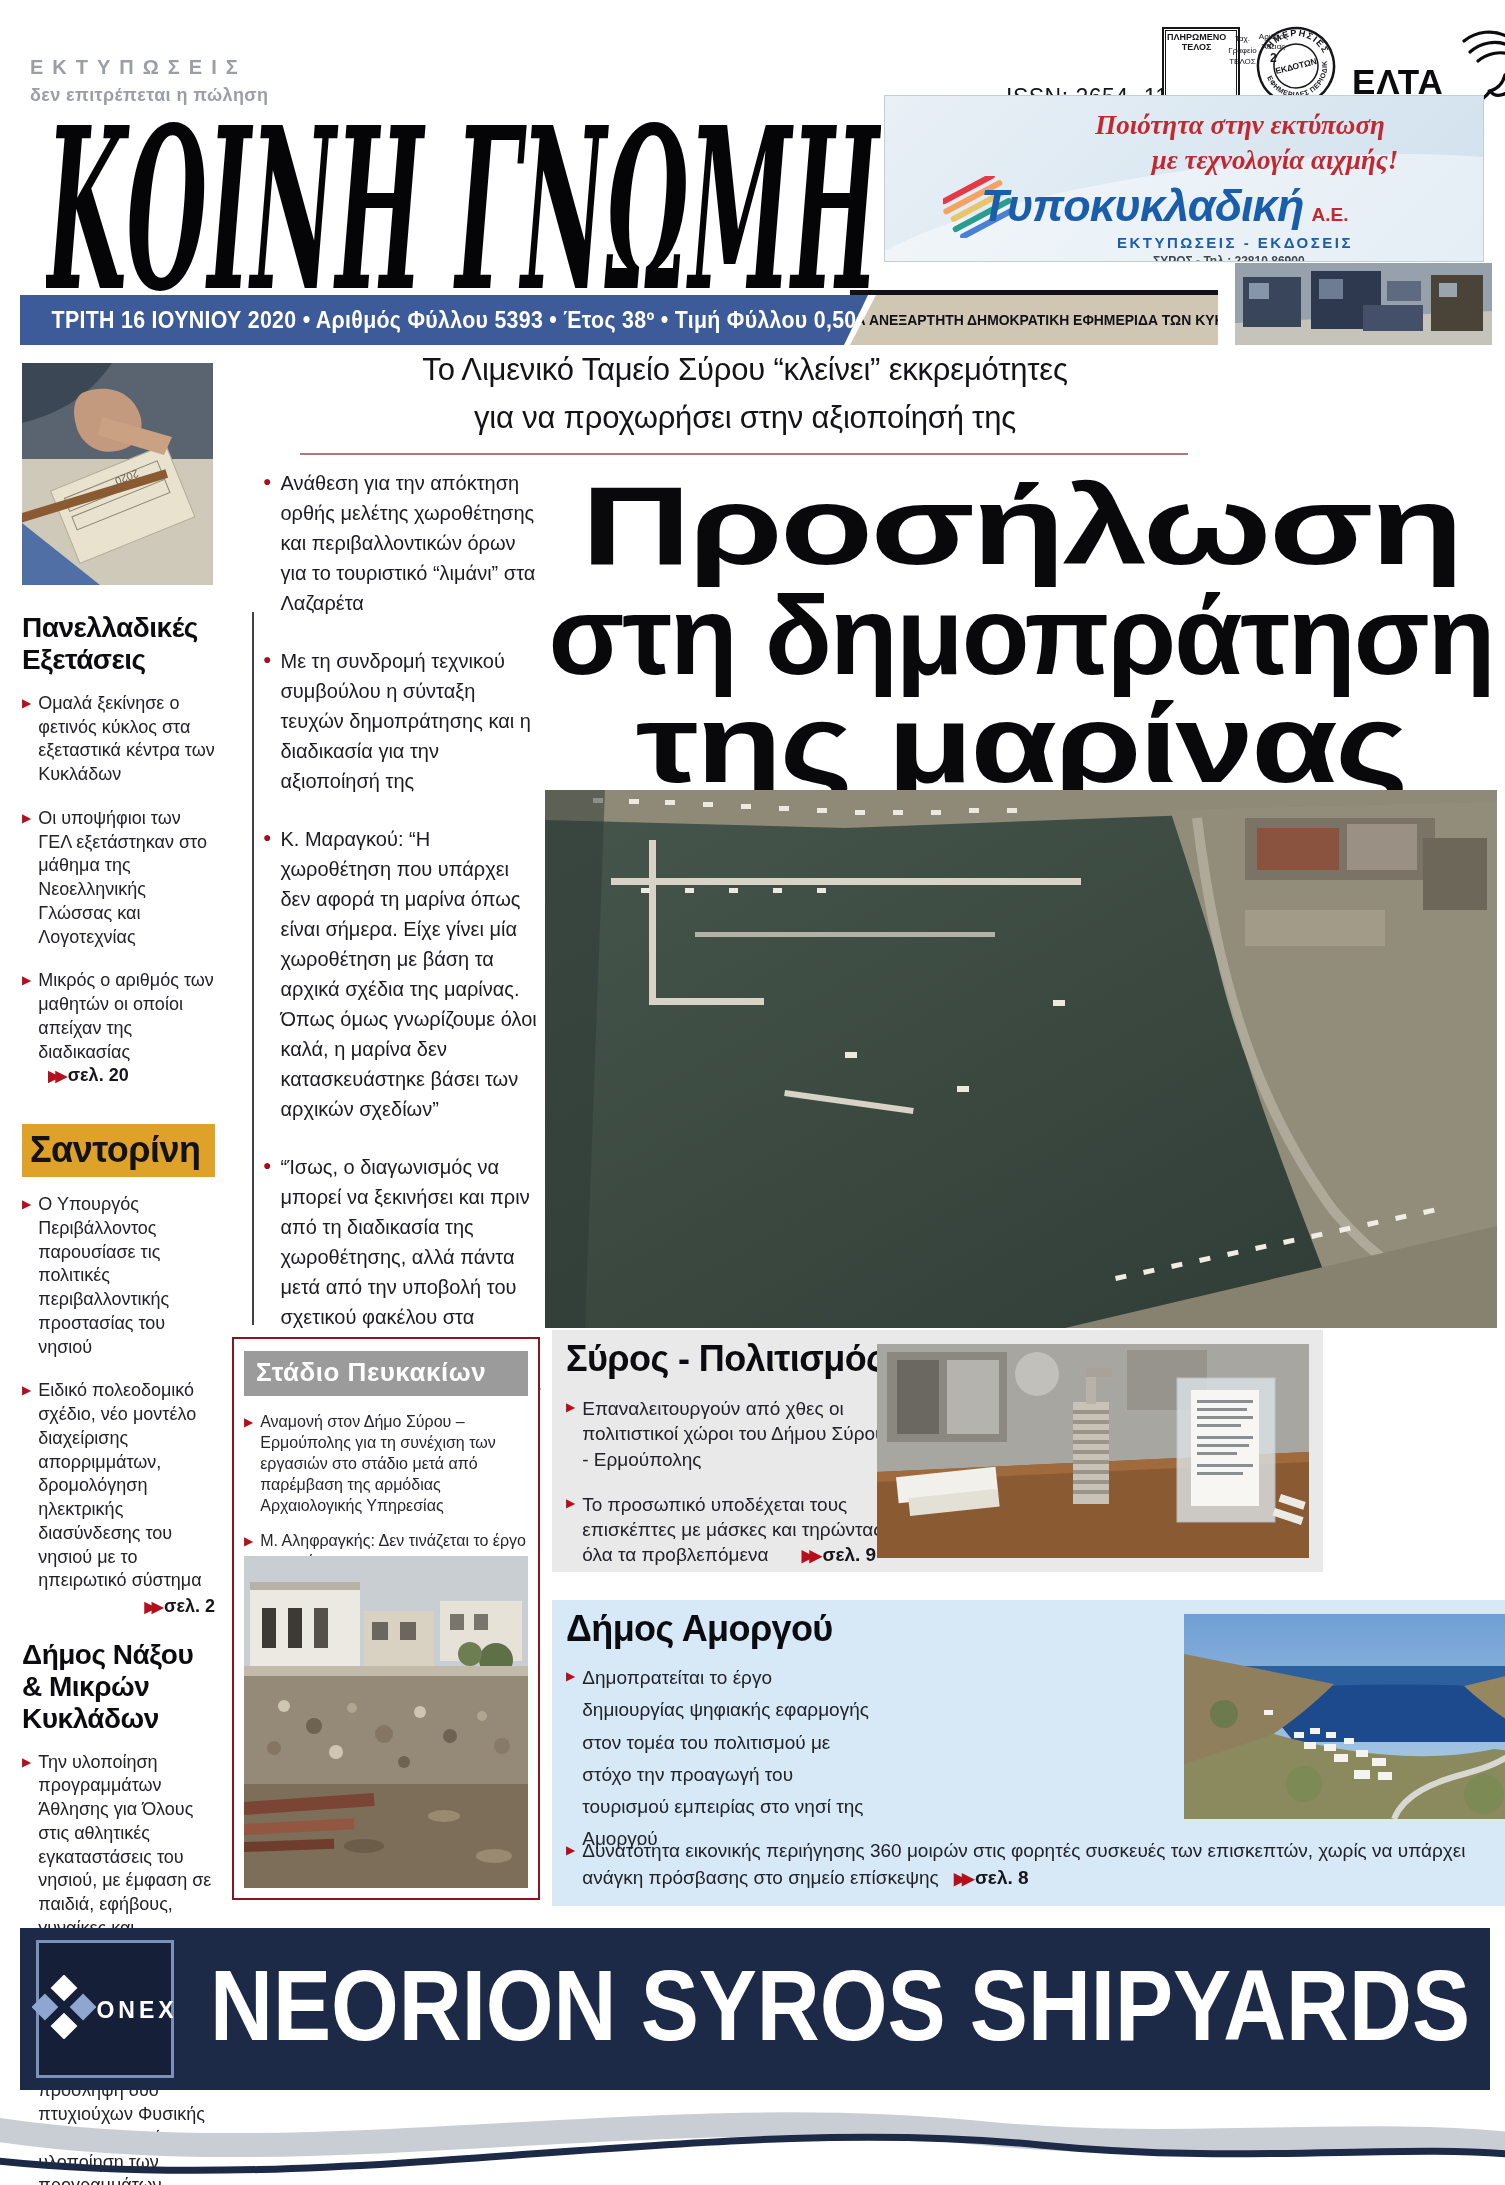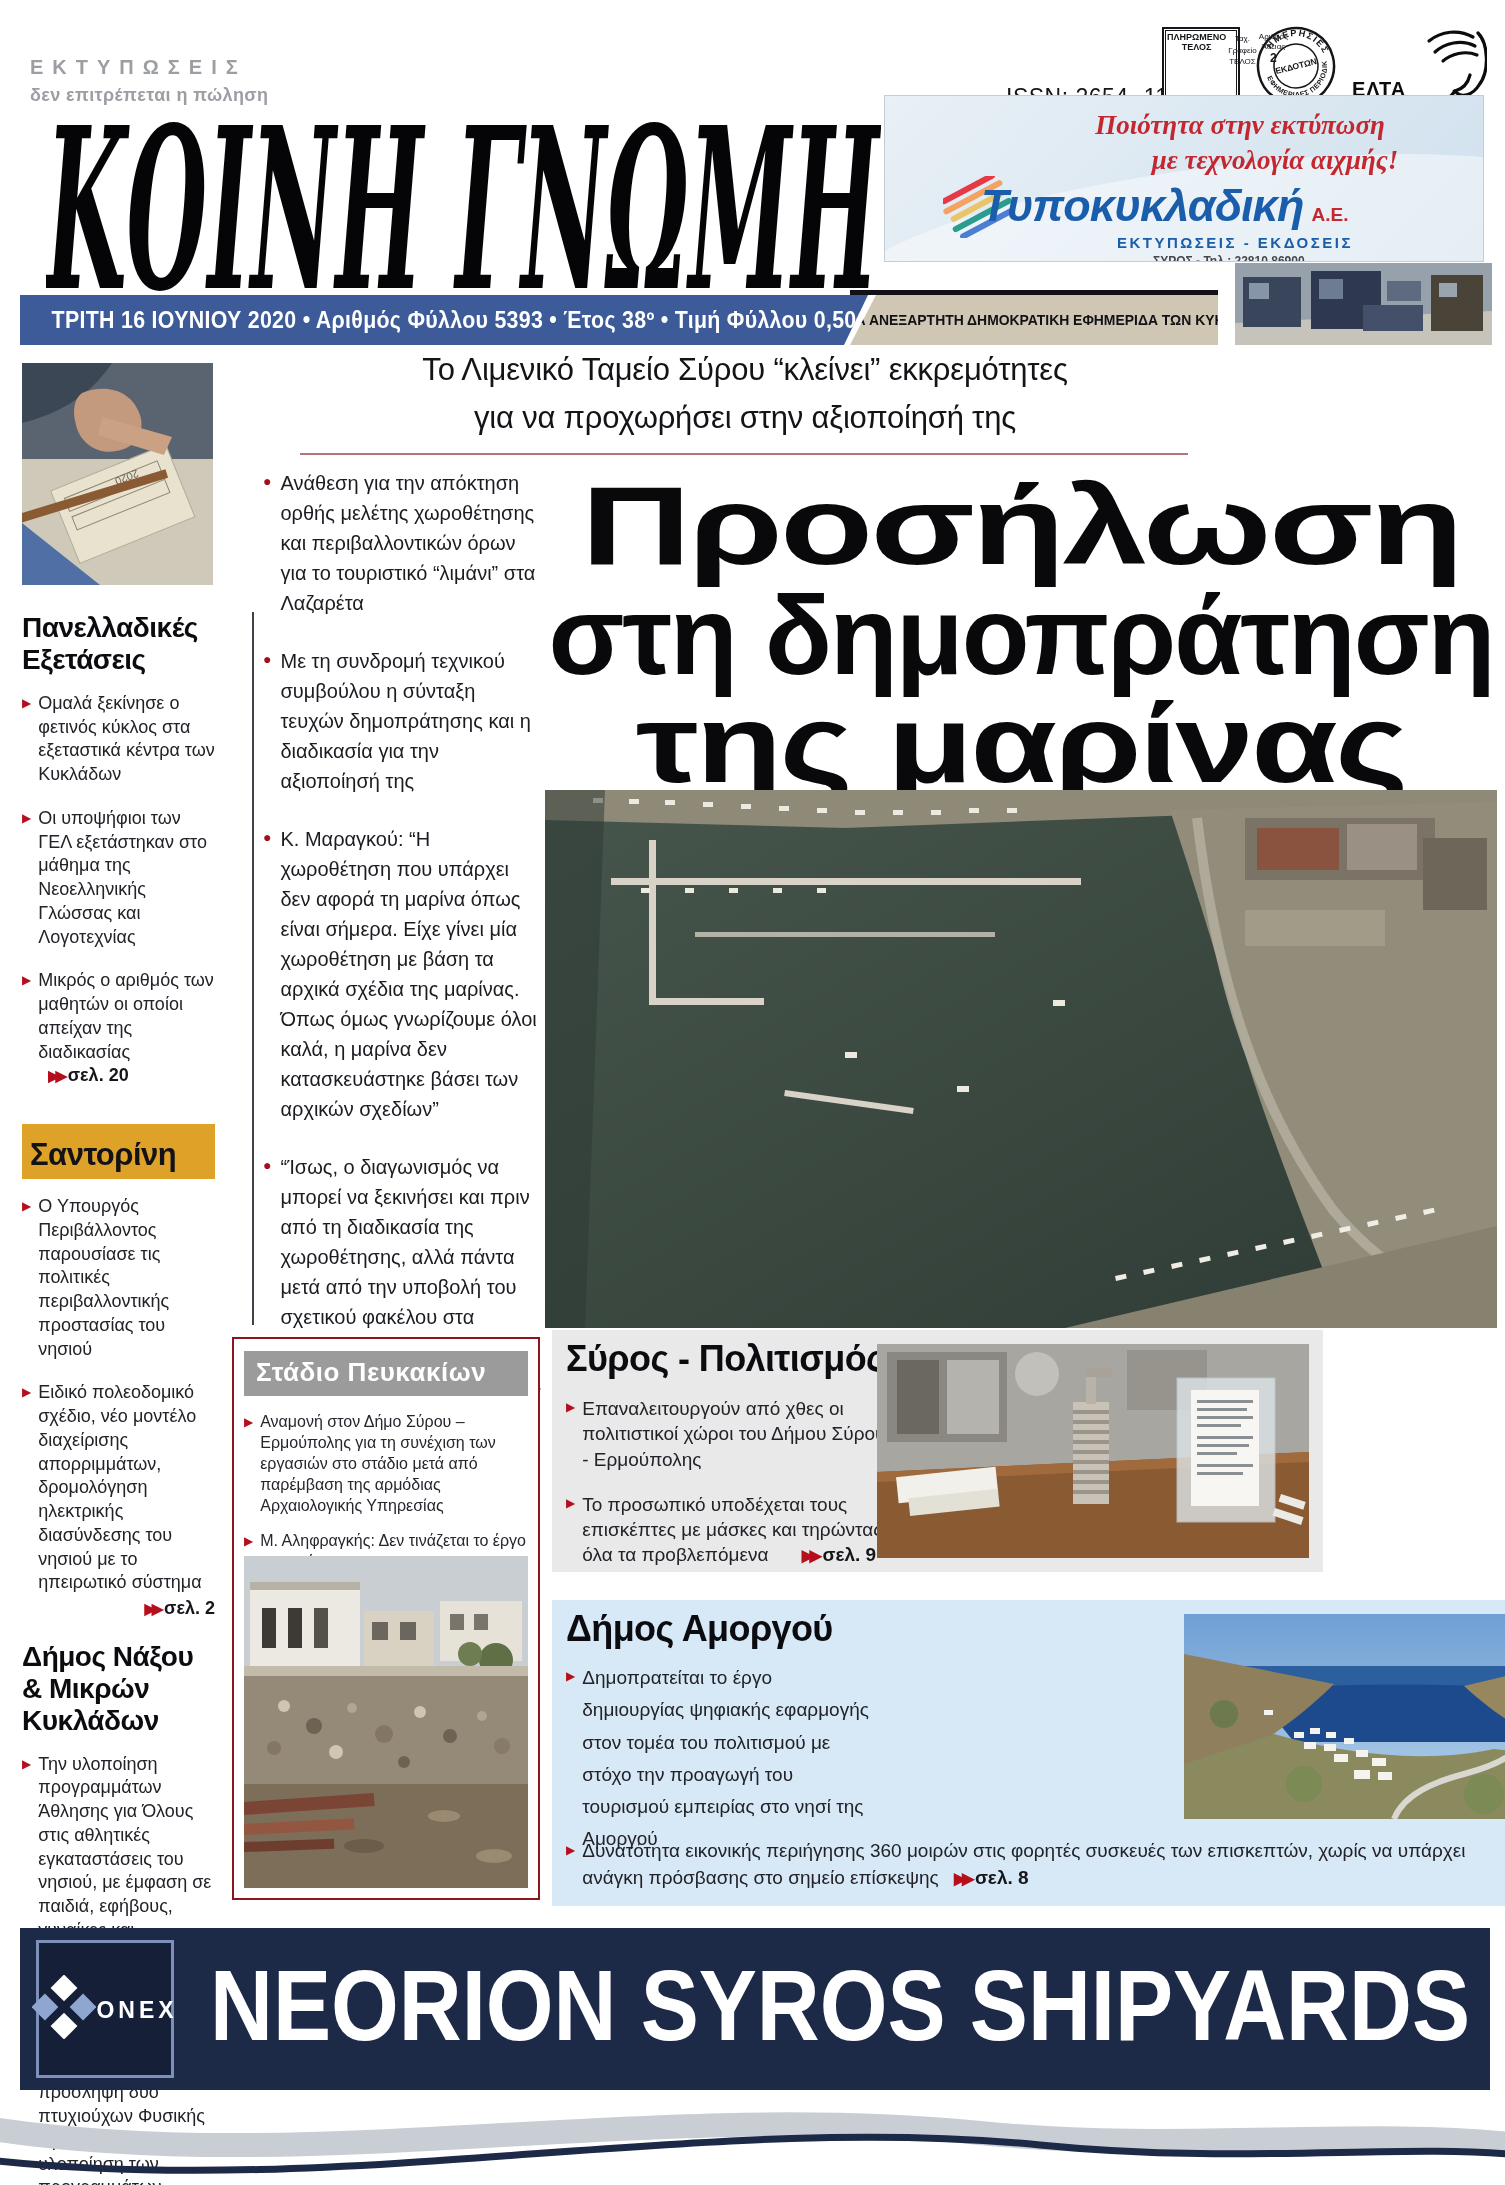--- a/index.html
+++ b/index.html
@@ -14,21 +14,21 @@
   .sub2{font-size:18px;font-weight:bold;margin-top:6px;letter-spacing:.4px}
   .issn{left:1006px;top:84px;font-size:23px;color:#15151a;letter-spacing:.5px}
   .stampbox{left:1162px;top:27px;width:78px;height:82px;border:2px solid #15151a;padding:1px;background:#fff}
   .stampin{border:1px solid #15151a;height:100%;display:flex;text-align:center;color:#15151a}
   .st-t{font-weight:bold;font-size:9px;line-height:1.1;padding:2px 1px;border-bottom:1px solid #15151a}
   .st-m{font-size:8px;padding:2px 1px 3px;border-bottom:1px solid #15151a;line-height:1.45}
   .st-b{font-size:8px;padding:1px;line-height:1.25}
   .st-no{font-size:12px;font-weight:bold;line-height:1}
   .circstamp{left:1250px;top:22px}
   .elta{left:1352px;top:26px;width:150px;height:85px;display:flex;align-items:flex-end;gap:6px;color:#0c0c0f}
-  .elta-name{font-size:20px;font-weight:bold;letter-spacing:1px;line-height:1}
+  .elta-name{font-size:35px;font-weight:bold;letter-spacing:1px;line-height:1}
   .elta-sub{font-size:9px;font-weight:bold;margin-top:2px}
 
   
   .masthead{left:46px;top:98px}
   .mh{transform:scaleY(1.30);transform-origin:top left;display:block}
 
   
   .adbox{left:884px;top:95px;width:600px;height:167px;border:1px solid #c2cdd6;overflow:hidden;
          background:linear-gradient(135deg,#e9f0f6 0%,#dde9f2 45%,#cfe0ed 100%)}
   .ad-swoosh{position:absolute;left:-40px;top:70px;width:760px;height:160px;border-radius:50%;
@@ -50,21 +50,21 @@
   .bluebar .t{color:#fff;font-weight:bold;font-size:23px;padding-left:34px;white-space:nowrap;
               transform:scaleX(.93);transform-origin:left center;letter-spacing:.3px}
   .beige{left:850px;top:295px;width:368px;height:50px;background:#cfc7b4;display:flex;align-items:center;justify-content:center;
          clip-path:polygon(26px 0,100% 0,100% 100%,0 100%)}
   .beige .t{color:#121216;font-weight:bold;font-size:14.5px;white-space:nowrap;transform:scaleX(.96)}
 
   
   .examphoto{left:22px;top:363px;width:191px;height:222px}
   .leftcol{left:22px;top:612px;width:193px}
   .sec-title{font-weight:bold;font-size:28px;line-height:1.14;color:#0b0b10;letter-spacing:-.5px;margin-bottom:16px}
-  .gold-banner{background:#dfa228;padding:13px 8px 6px;font-weight:bold;font-size:31px;color:#131317;
+  .gold-banner{background:#dfa228;padding:5px 8px 6px;font-weight:bold;font-size:36px;color:#131317;
                margin:36px 0 16px;letter-spacing:-.5px}
   .nx-title{margin-top:18px}
   .item{display:flex;margin-bottom:20px;font-size:18px;line-height:1.32;color:#222229}
   .item .tri{color:#b50f1d;font-size:12px;margin-right:7px;flex:0 0 auto;padding-top:4px}
   .item .itx{flex:1}
   .pageref{font-weight:bold;color:#15151a;white-space:nowrap;margin-left:10px}
   .pageref .arr{color:#b50f1d;letter-spacing:-4.5px;margin-right:5px;font-size:.85em}
   .pr-block{display:block;text-align:right;margin:2px 0 0;margin-left:0}
 
   

